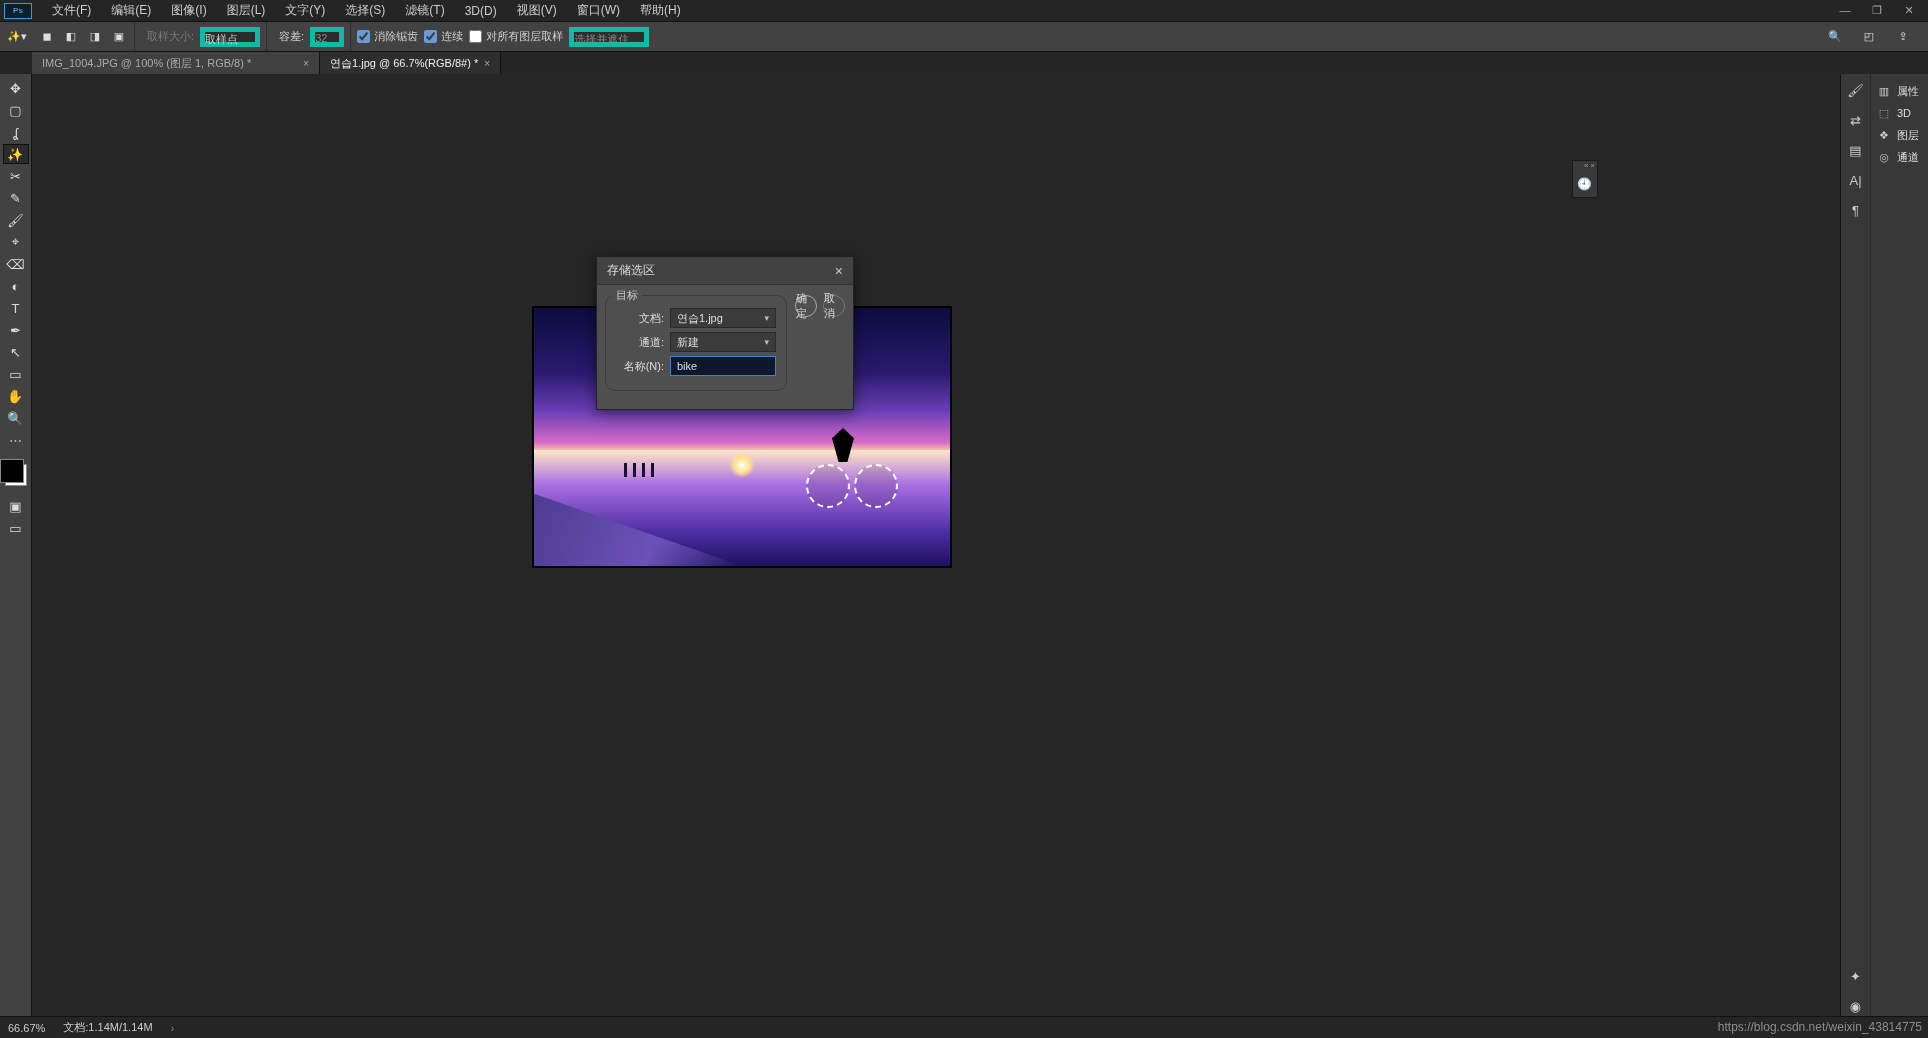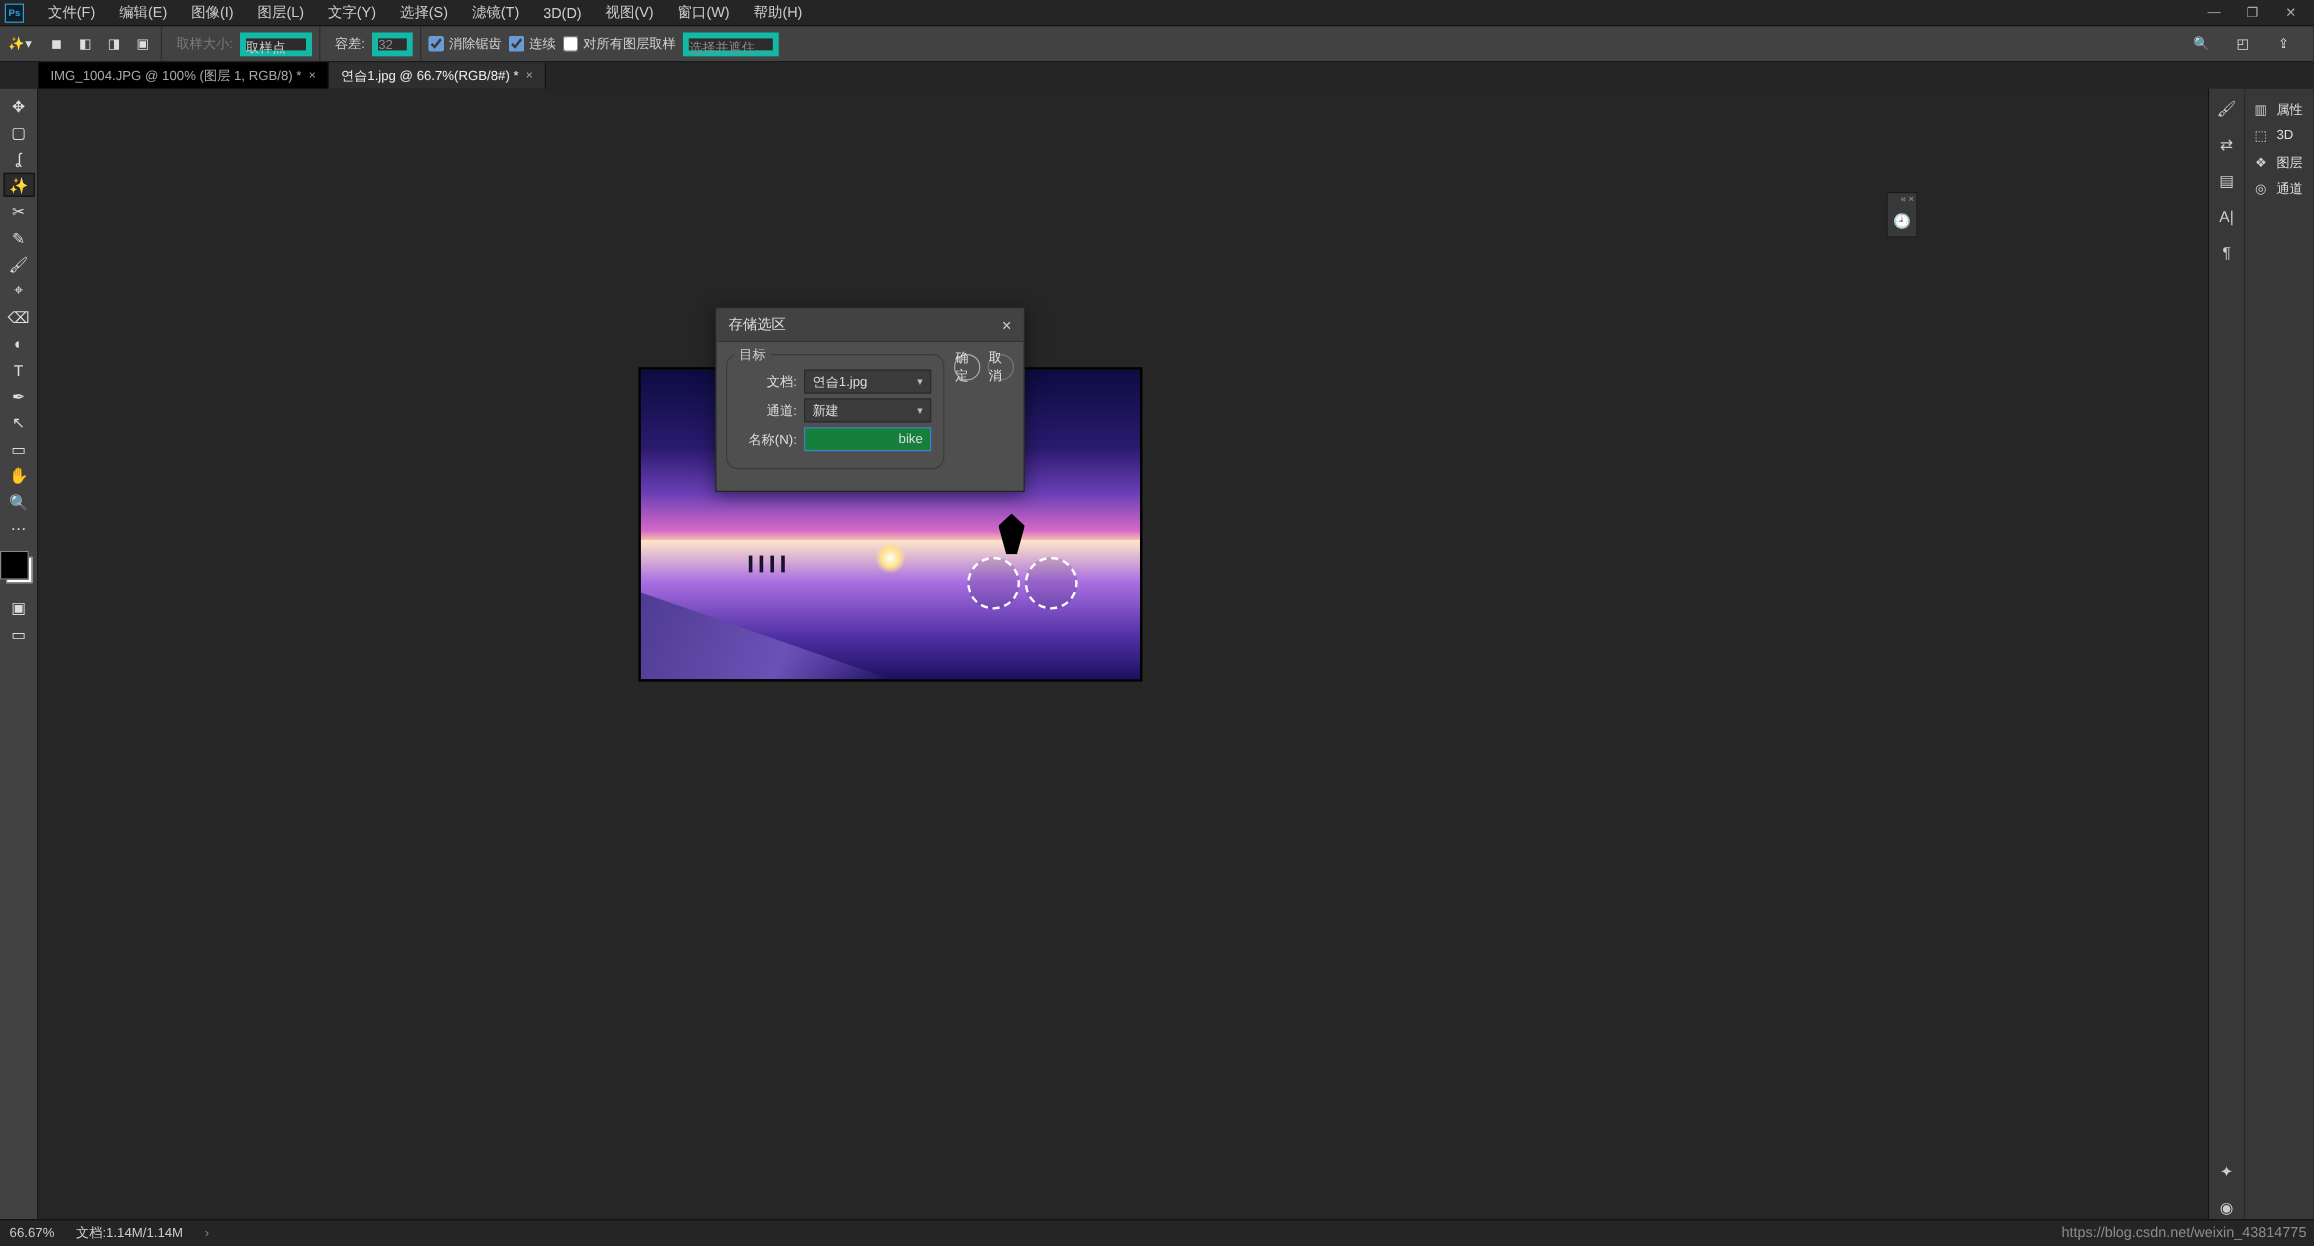--- a/index.html
+++ b/index.html
@@ -14,21 +14,21 @@
   }
   
   .menubar {
     height: 22px;
     background: #252525;
     display: flex; align-items: center;
     padding-left: 4px;
     border-bottom: 1px solid #121212;
   }
   .ps-logo {
-    width: 16px; height: 16px;
+    width: 28px; height: 16px;
     background: #0c1f2b;
     border: 1px solid #3a9dd2;
     color: #3a9dd2;
     font-size: 8px; font-weight: bold;
     display: flex; align-items: center; justify-content: center;
     margin-right: 10px;
   }
   .menu-item { padding: 4px 10px; cursor: default; }
   .win-controls {
     margin-left: auto; display: flex; gap: 14px;
@@ -75,21 +75,21 @@
     padding-left: 32px;
   }
   .doctab {
     display: flex; align-items: center;
     padding: 0 10px;
     background: #2e2e2e;
     font-size: 11px;
     color: #eee;
     border-right: 1px solid #121212;
   }
-  .doctab.inactive { background: #000000; color: #aaa; }
+  .doctab.inactive { background: #404040; color: #aaa; gap: 46px; }
   .doctab .close { margin-left: 6px; color: #aaa; font-size: 10px; }
 
   
   .workspace {
     position: absolute;
     top: 74px; bottom: 22px; left: 0; right: 0;
     background: #262626;
   }
   
   .toolbar {
@@ -263,21 +263,21 @@
     color:#ccc; font-size:11px;
   }
   .frow { display:flex; align-items:center; gap:6px; margin: 4px 0; font-size:11px; }
   .frow label { width: 48px; text-align:right; color:#ddd; }
   .frow .sel, .frow .inp {
     flex:1; height:20px;
     background:#3b3b3b; border:1px solid #2a2a2a;
     color:#ddd; padding:0 6px; font-size:11px;
     display:flex; align-items:center; justify-content:space-between;
   }
-  .frow .inp.focus { border:1px solid #4a7cc9; background:#15803d;justify-content:flex-end; }
+  .frow .inp.focus { border:1px solid #4a7cc9; background:#0f172a; }
   .sel .caret { color:#bbb; font-size:9px; }
   .radio-row { display:flex; align-items:center; gap:6px; margin:4px 0; font-size:11px; }
   .radio-row input { accent-color:#e6e6e6; }
   .radio-row.disabled { color:#8a8a8a; }
 
   
   .statusbar {
     position:absolute; left:0; right:0; bottom: 0;
     height: 22px; background: #252525;
     display:flex; align-items:center;

